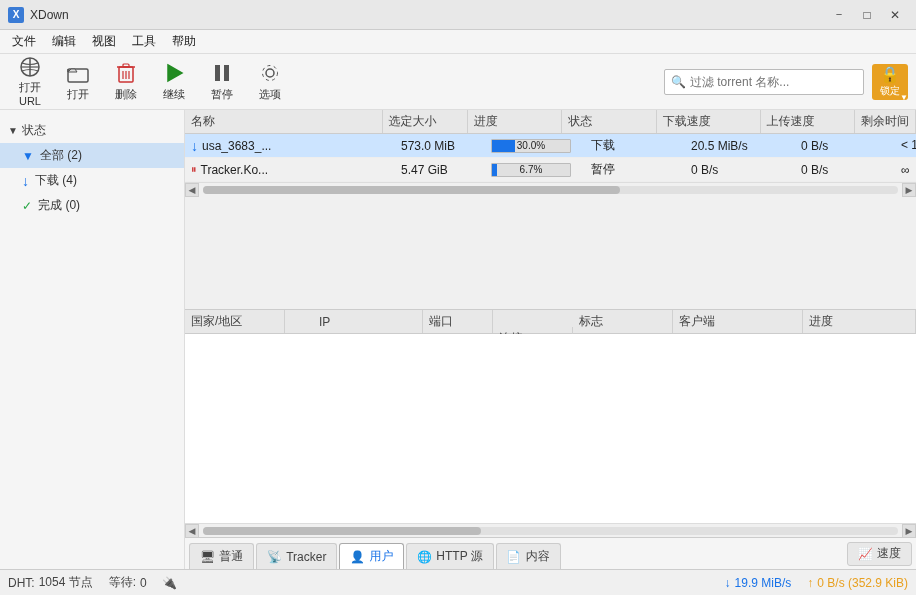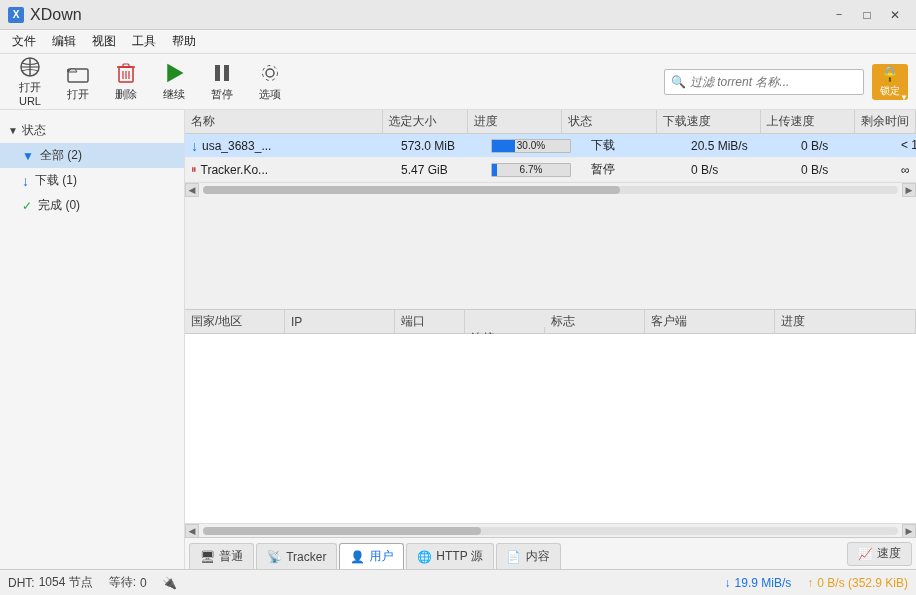--- a/index.html
+++ b/index.html
@@ -23,21 +23,21 @@
       user-select: none;
     }
     #titlebar .title-icon {
       width: 16px; height: 16px;
       background: #3a7bd5;
       border-radius: 2px;
       margin-right: 6px;
       display: flex; align-items: center; justify-content: center;
       color: white; font-size: 10px; font-weight: bold;
     }
-    #titlebar .title-text { font-size: 16px; color: #333; flex: 1; }
+    #titlebar .title-text { font-size: 12px; color: #333; flex: 1; }
     .titlebar-btns { display: flex; gap: 2px; }
     .titlebar-btn {
       width: 26px; height: 20px;
       display: flex; align-items: center; justify-content: center;
       border: none; background: transparent; cursor: pointer;
       font-size: 12px; color: #444;
     }
 
     
     #menubar {
@@ -94,21 +94,20 @@
       border-radius: 2px;
       padding: 2px 6px;
       width: 200px;
       height: 26px;
     }
     .search-box input {
       border: none; outline: none;
       font-size: 12px; width: 160px;
       color: #999;
       font-family: "Microsoft YaHei", sans-serif;
-      font-style: italic;
     }
     .search-icon { color: #999; margin-right: 4px; font-size: 12px; }
     .lock-btn {
       width: 36px; height: 36px;
       background: #e8a020;
       border: none;
       border-radius: 3px;
       cursor: pointer;
       display: flex; align-items: center; justify-content: center;
       flex-direction: column;
@@ -294,21 +293,21 @@
     .bth {
       padding: 0 6px;
       font-size: 12px;
       color: #444;
       border-right: 1px solid #d0d0d0;
       height: 100%;
       display: flex; align-items: center;
       white-space: nowrap;
     }
     .bth.country { width: 100px; }
-    .bth.ip { width: 110px; }
+    .bth.ip { width: 110px; margin-left: 28px; }
     .bth.port { width: 70px; }
     .bth.conn { width: 80px; margin-top: 33px; }
     .bth.flag { width: 100px; }
     .bth.client { width: 130px; }
     .bth.prog { flex: 1; }
 
     .bottom-content {
       flex: 1;
       background: white;
     }
@@ -478,21 +477,21 @@
     <div class="sidebar-section">
       <span style="font-size:10px;">▼</span>
       <span>状态</span>
     </div>
     <div class="sidebar-item active">
       <span class="filter-icon">▼</span>
       <span>全部 (2)</span>
     </div>
     <div class="sidebar-item">
       <span class="sidebar-dot-blue">↓</span>
-      <span>下载 (1)</span>
+      <span>下载 (4)</span>
     </div>
     <div class="sidebar-item">
       <span class="sidebar-dot-check">✓</span>
       <span>完成 (0)</span>
     </div>
   </div>
 
   <div id="content">
 
     <div id="top-table">

